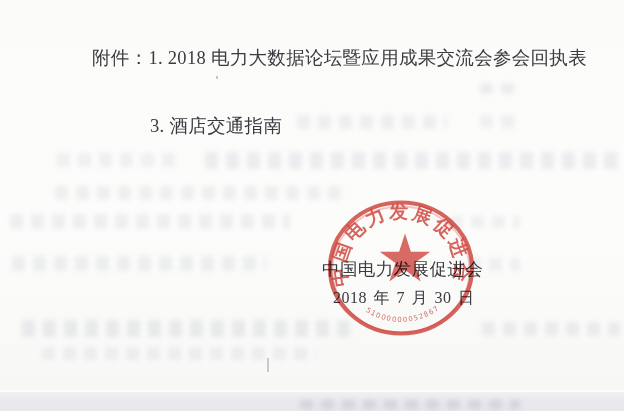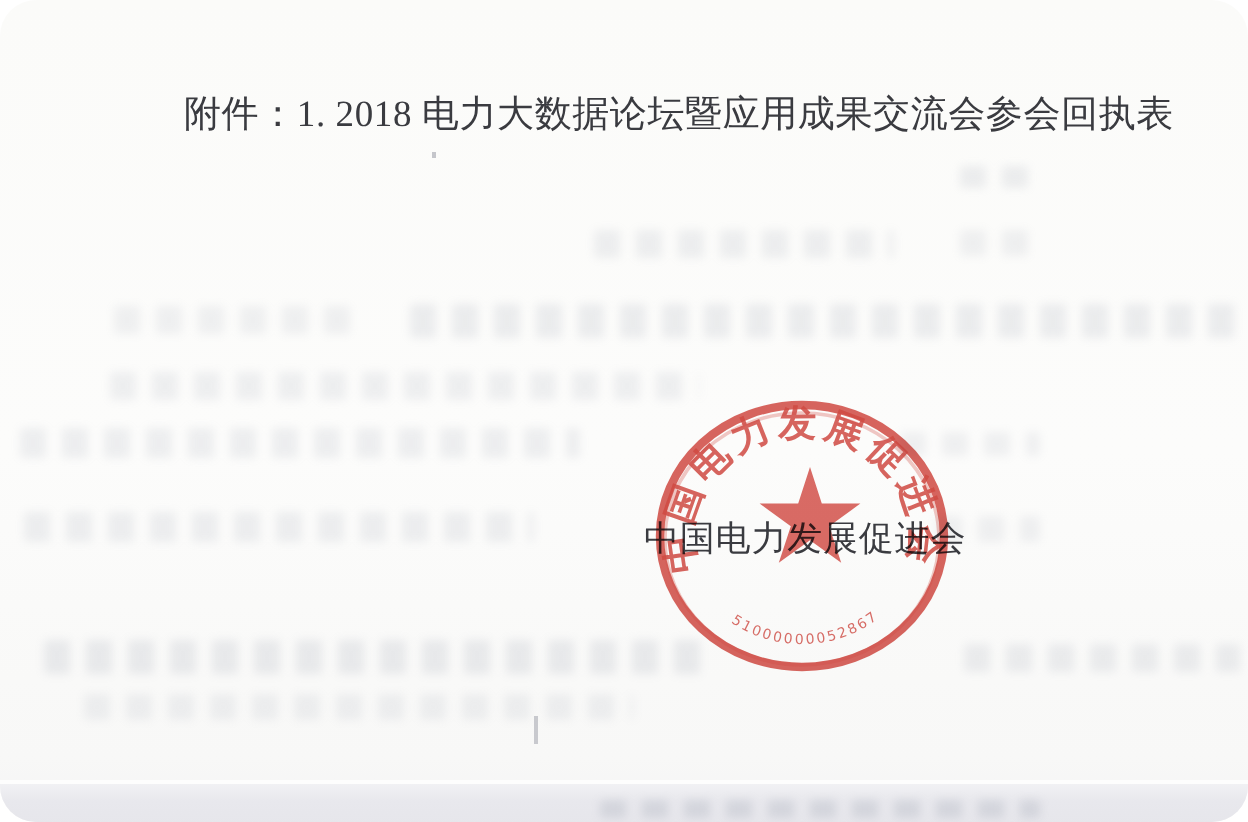--- a/index.html
+++ b/index.html
@@ -4,21 +4,20 @@
 <style>
   html,body{margin:0;padding:0;}
   body{
     width:624px;height:411px;overflow:hidden;
     font-family:"Liberation Serif","DejaVu Serif",serif;
     background:#ffffff;
   }
   .page{
     position:relative;width:624px;height:411px;overflow:hidden;
     background:linear-gradient(180deg,#fbfbf9 0%,#fcfcfb 55%,#f8f8f7 92%,#f5f5f5 100%);
-    border-radius:18px;
   }
   .line{
     position:absolute;white-space:nowrap;line-height:1;
     color:#3a3b40;
   }
   .attach{font-size:18.5px;letter-spacing:0.3px;}
   .sig-org{font-size:17.5px;letter-spacing:0.4px;}
   .sig-date{font-size:16px;word-spacing:2px;letter-spacing:0.5px;}
   .seal{
     position:absolute;left:325px;top:198px;width:152px;height:140px;
@@ -48,22 +47,24 @@
   <div class="smudge" style="left:55px;top:186px;width:295px;height:14px;opacity:.14;"></div>
   <div class="smudge" style="left:10px;top:214px;width:280px;height:15px;opacity:.15;"></div>
   <div class="smudge" style="left:450px;top:216px;width:70px;height:12px;opacity:.13;"></div>
   <div class="smudge" style="left:12px;top:256px;width:255px;height:15px;opacity:.15;"></div>
   <div class="smudge" style="left:468px;top:258px;width:52px;height:13px;opacity:.13;"></div>
   <div class="smudge" style="left:22px;top:320px;width:335px;height:17px;opacity:.18;"></div>
   <div class="smudge" style="left:482px;top:322px;width:138px;height:14px;opacity:.16;"></div>
   <div class="smudge" style="left:42px;top:347px;width:275px;height:13px;opacity:.13;"></div>
 
   <div class="line attach" style="left:92px;top:49px;"><span>附件：</span><span>1. 2018 电力大数据论坛暨应用成果交流会参会回执表</span></div>
+  <div class="line attach" style="left:150px;top:117px;">3. 酒店交通指南</div>
 
   <div class="line sig-org" style="left:322px;top:261px;">中国电力发展促进会</div>
+  <div class="line sig-date" style="left:333px;top:290px;">2018 年 7 月 30 日</div>
 
   <svg class="seal" viewBox="0 0 152 140">
     <defs>
       <path id="arcTop" d="M 24.3 87.1 A 55 50 0 1 1 127.7 87.1" fill="none"></path>
       <path id="arcBottom" d="M 38.1 111.4 A 59 54 0 0 0 113.9 111.4" fill="none"></path>
     </defs>
     <ellipse cx="76" cy="70" rx="71" ry="65.5" fill="none" stroke="#cf3b33" stroke-width="4.2" opacity="0.85"></ellipse>
     <ellipse cx="76" cy="71.5" rx="68.5" ry="63" fill="none" stroke="#cf3b33" stroke-width="1.8" opacity="0.3"></ellipse>
     <polygon points="80,35.5 85.9,53.8 105.2,53.8 89.6,65.1 95.6,83.4 80,72.1 64.4,83.4 70.4,65.1 54.8,53.8 74.1,53.8" fill="#cf3b33" opacity="0.82"></polygon>
     <text font-size="19" font-weight="600" fill="#cf3b33" opacity="0.85" letter-spacing="3" style="font-family:'Liberation Serif','DejaVu Serif',serif;"><textPath href="#arcTop">中国电力发展促进会</textPath></text>

